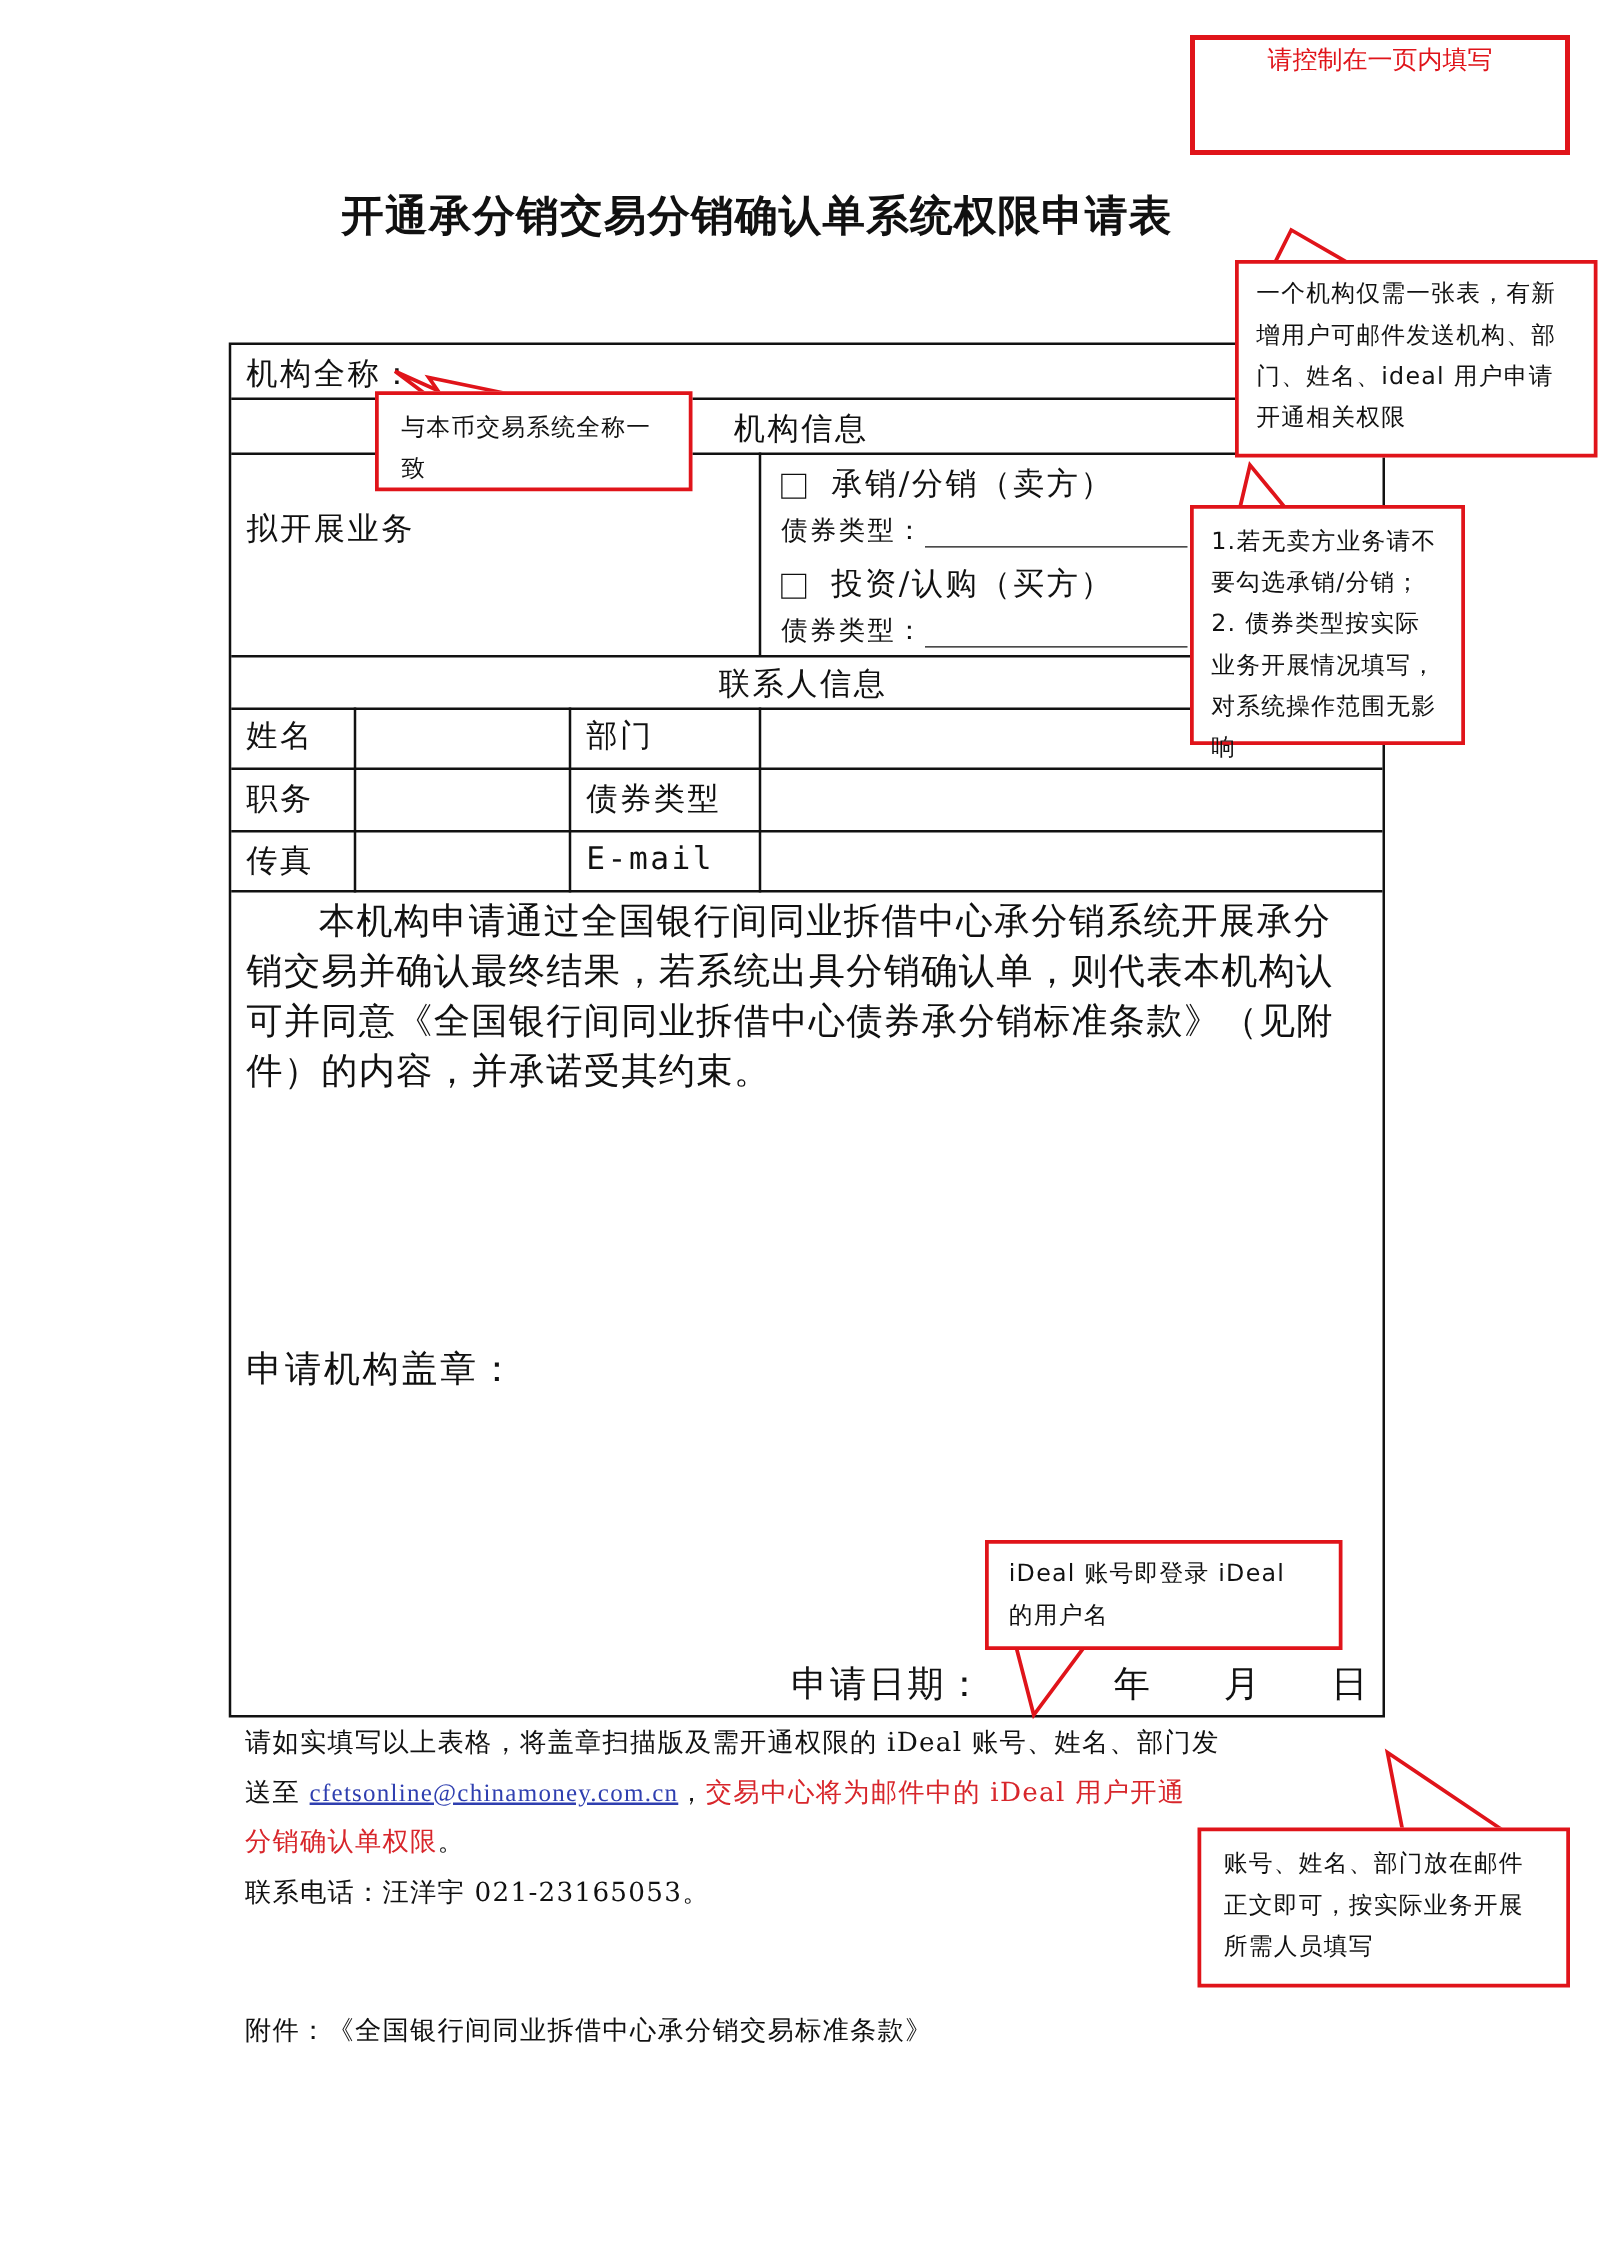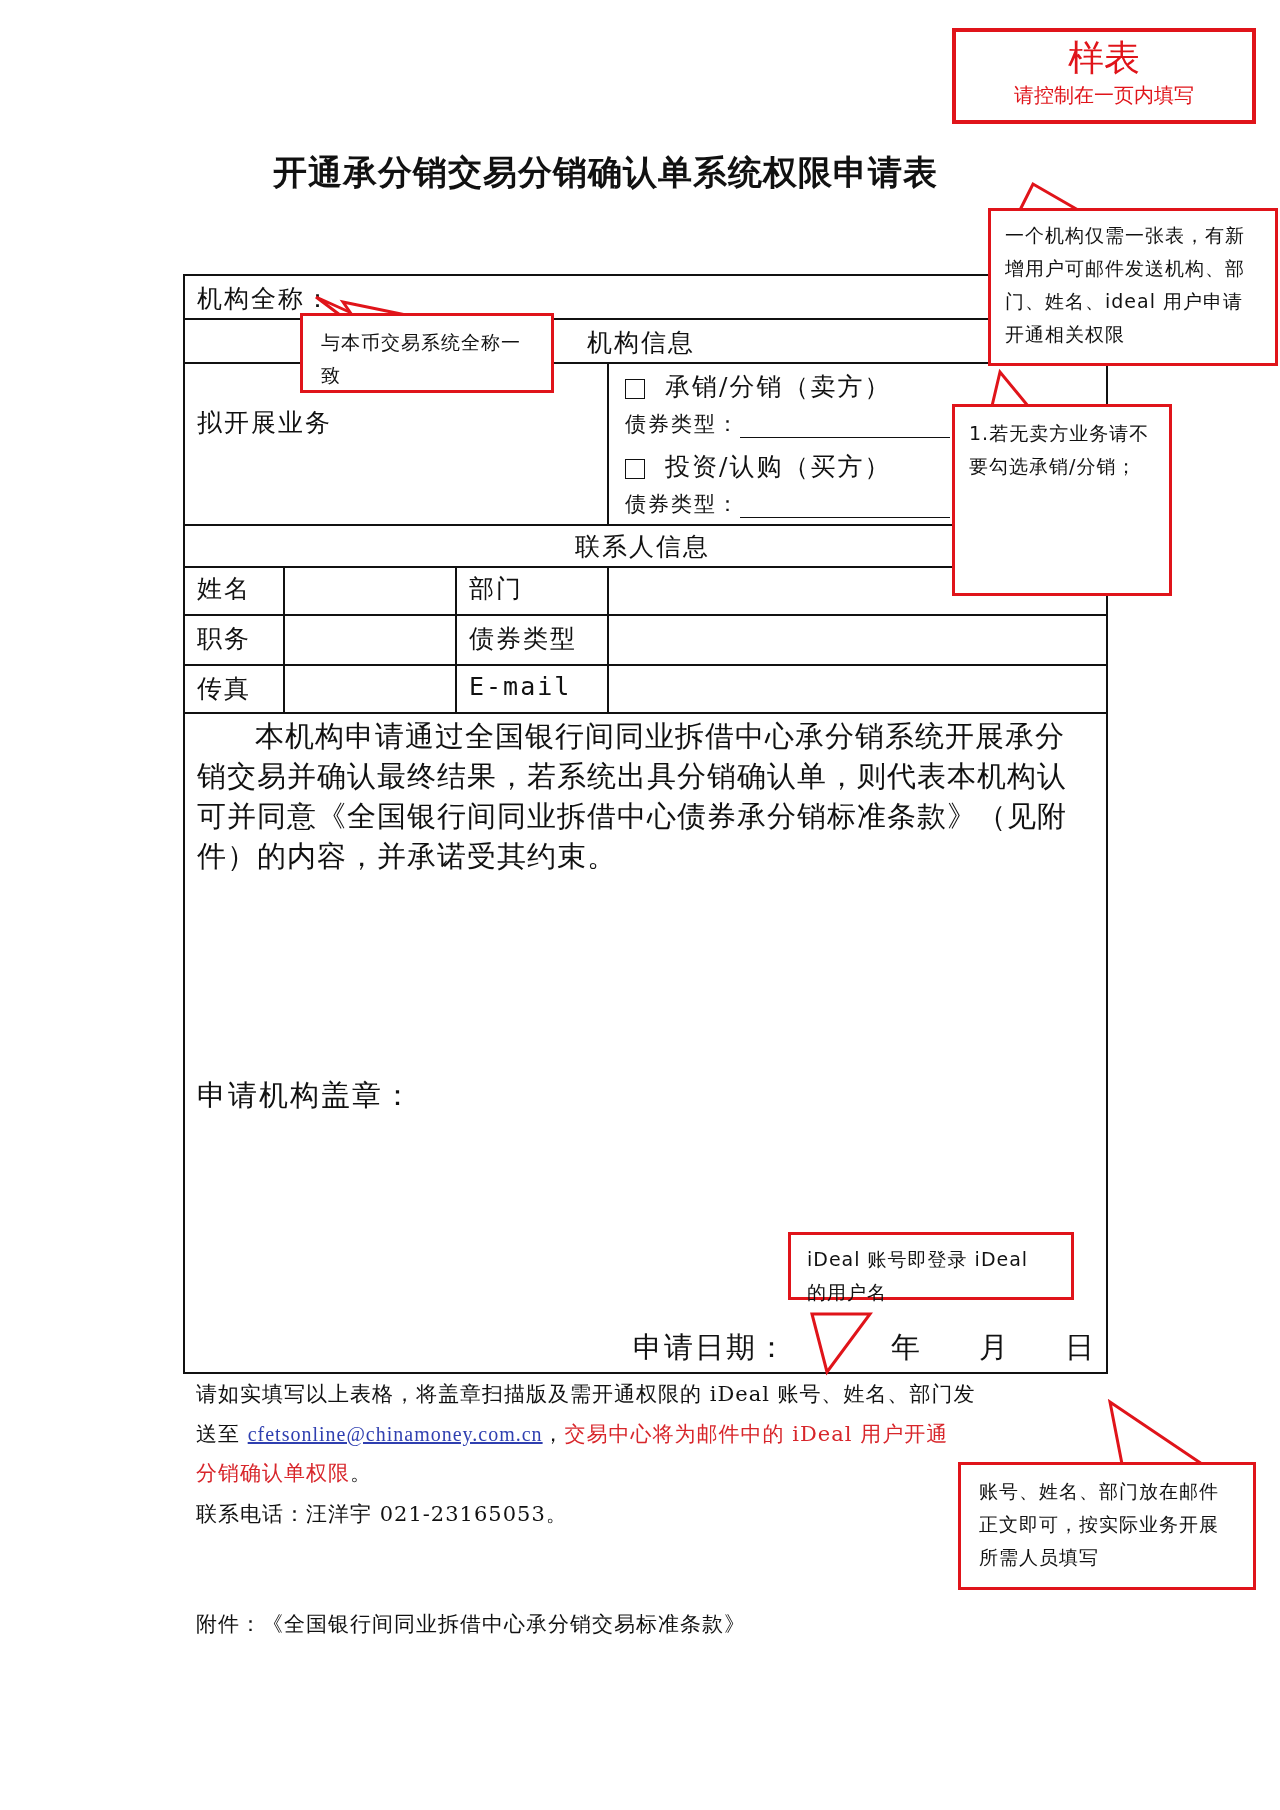--- a/index.html
+++ b/index.html
@@ -17,21 +17,20 @@
   .chk { display:inline-block; width:18px; height:18px; border:1.5px solid #111; vertical-align:middle; margin-right:20px; }
   svg.tail { position:absolute; overflow:visible; }
   .foot { position:absolute; left:196px; font-size:21px; letter-spacing:1px; white-space:nowrap; }
   .red-text { color:#d8262b; }
   .link { color:#2f3fb0; text-decoration:underline; }
 </style>
 </head>
 <body>
 
 <div class="red-box" style="left:952px; top:28px; width:304px; height:96px; border-width:4px; text-align:center;">
-  <div style="color:#e0141a; font-size:36px; margin-top:4px; line-height:44px; font-family:'DejaVu Serif', serif;">样表</div>
   <div style="color:#e0141a; font-size:20px; line-height:30px; font-family:'DejaVu Serif', serif;">请控制在一页内填写</div>
 </div>
 
 <div class="abs title" style="left:273px; top:150px;">开通承分销交易分销确认单系统权限申请表</div>
 
 <div class="form">
 
   <div class="cell-text" style="left:12px; top:6px;">机构全称：</div>
   <div class="abs" style="left:170px; top:2px; width:740px; height:40px;"></div>
   <div class="hline" style="top:42px;"></div>
@@ -124,21 +123,22 @@
 <div class="red-box" style="left:988px; top:208px; width:290px; height:158px; padding:8px 14px;">
   <div class="callout-text">一个机构仅需一张表，有新增用户可邮件发送机构、部门、姓名、ideal 用户申请开通相关权限</div>
 </div>
 
 <div class="red-box" style="left:300px; top:313px; width:254px; height:80px; padding:10px 18px;">
   <div class="callout-text">与本币交易系统全称一致</div>
 </div>
 
 <div class="red-box" style="left:952px; top:404px; width:220px; height:192px; padding:10px 14px;">
   <div class="callout-text">1.若无卖方业务请不要勾选承销/分销；</div>
+  <div class="callout-text">2. 债券类型按实际业务开展情况填写，对系统操作范围无影响</div>
 </div>
 
-<div class="red-box" style="left:788px; top:1232px; width:286px; height:68px; padding:8px 16px;">
+<div class="red-box" style="left:788px; top:1232px; width:286px; height:88px; padding:8px 16px;">
   <div class="callout-text">iDeal 账号即登录 iDeal 的用户名</div>
 </div>
 
 <div class="red-box" style="left:958px; top:1462px; width:298px; height:128px; padding:10px 18px;">
   <div class="callout-text">账号、姓名、部门放在邮件正文即可，按实际业务开展所需人员填写</div>
 </div>
 
 </body></html>

